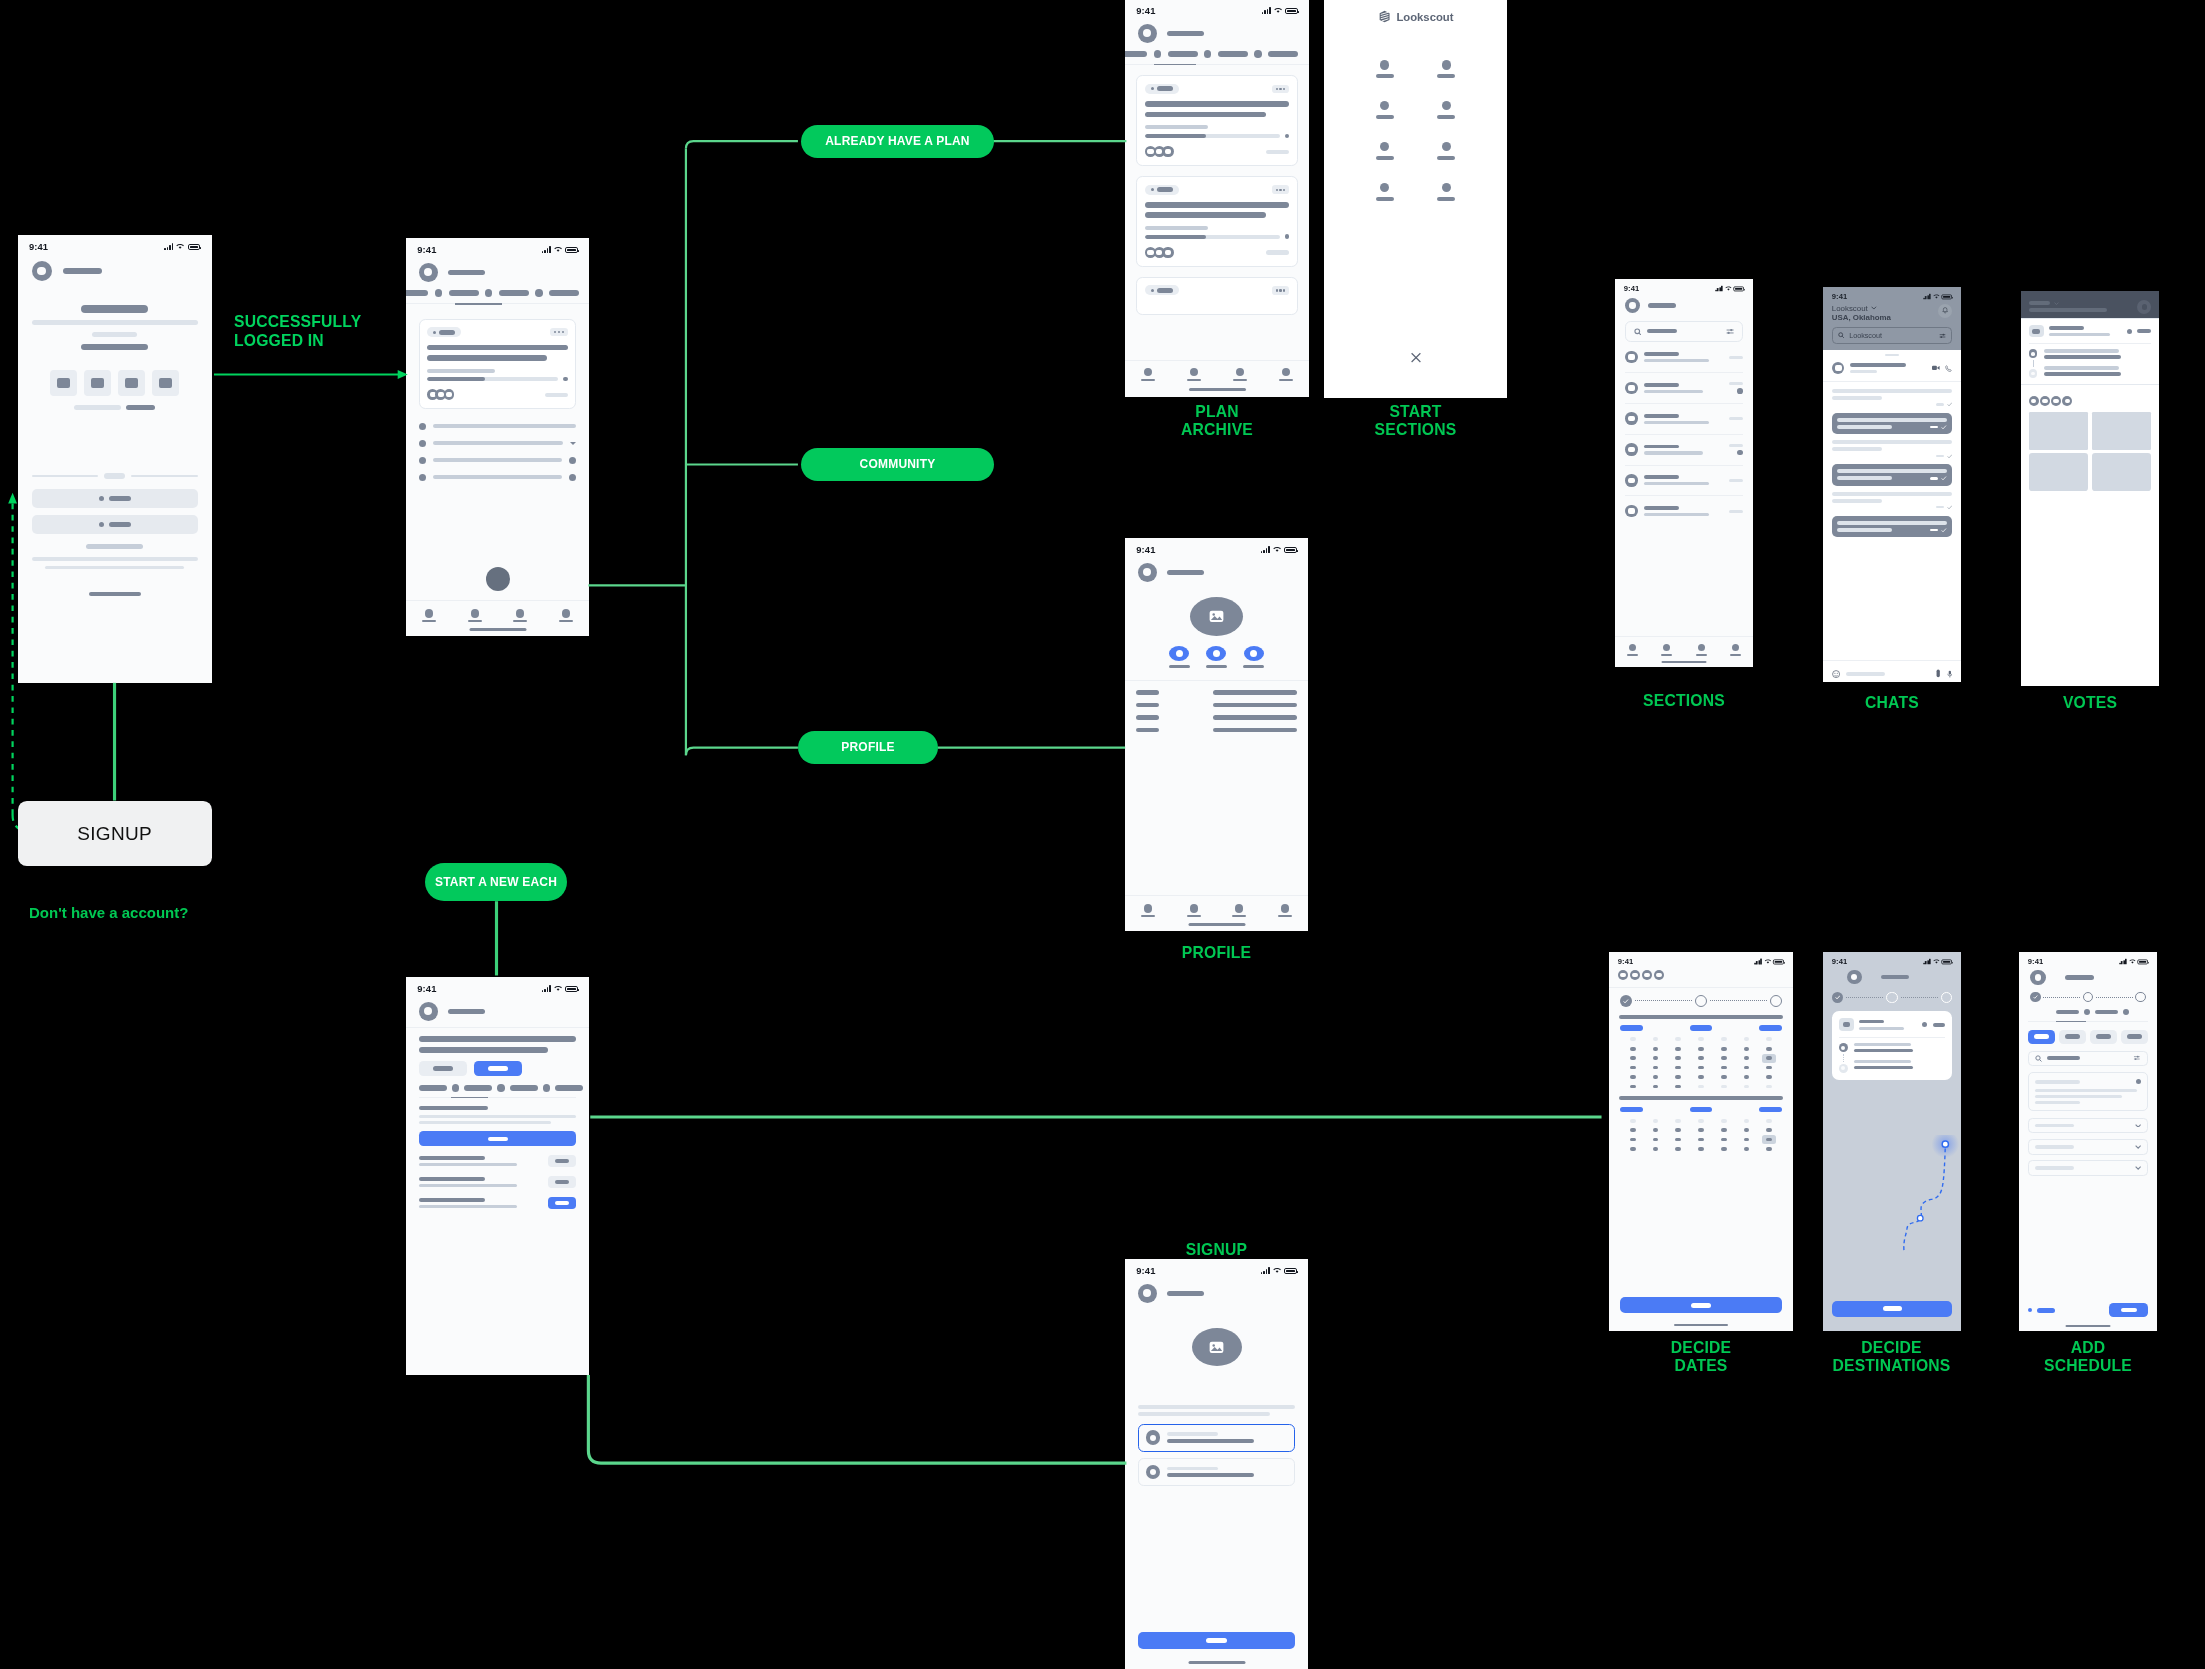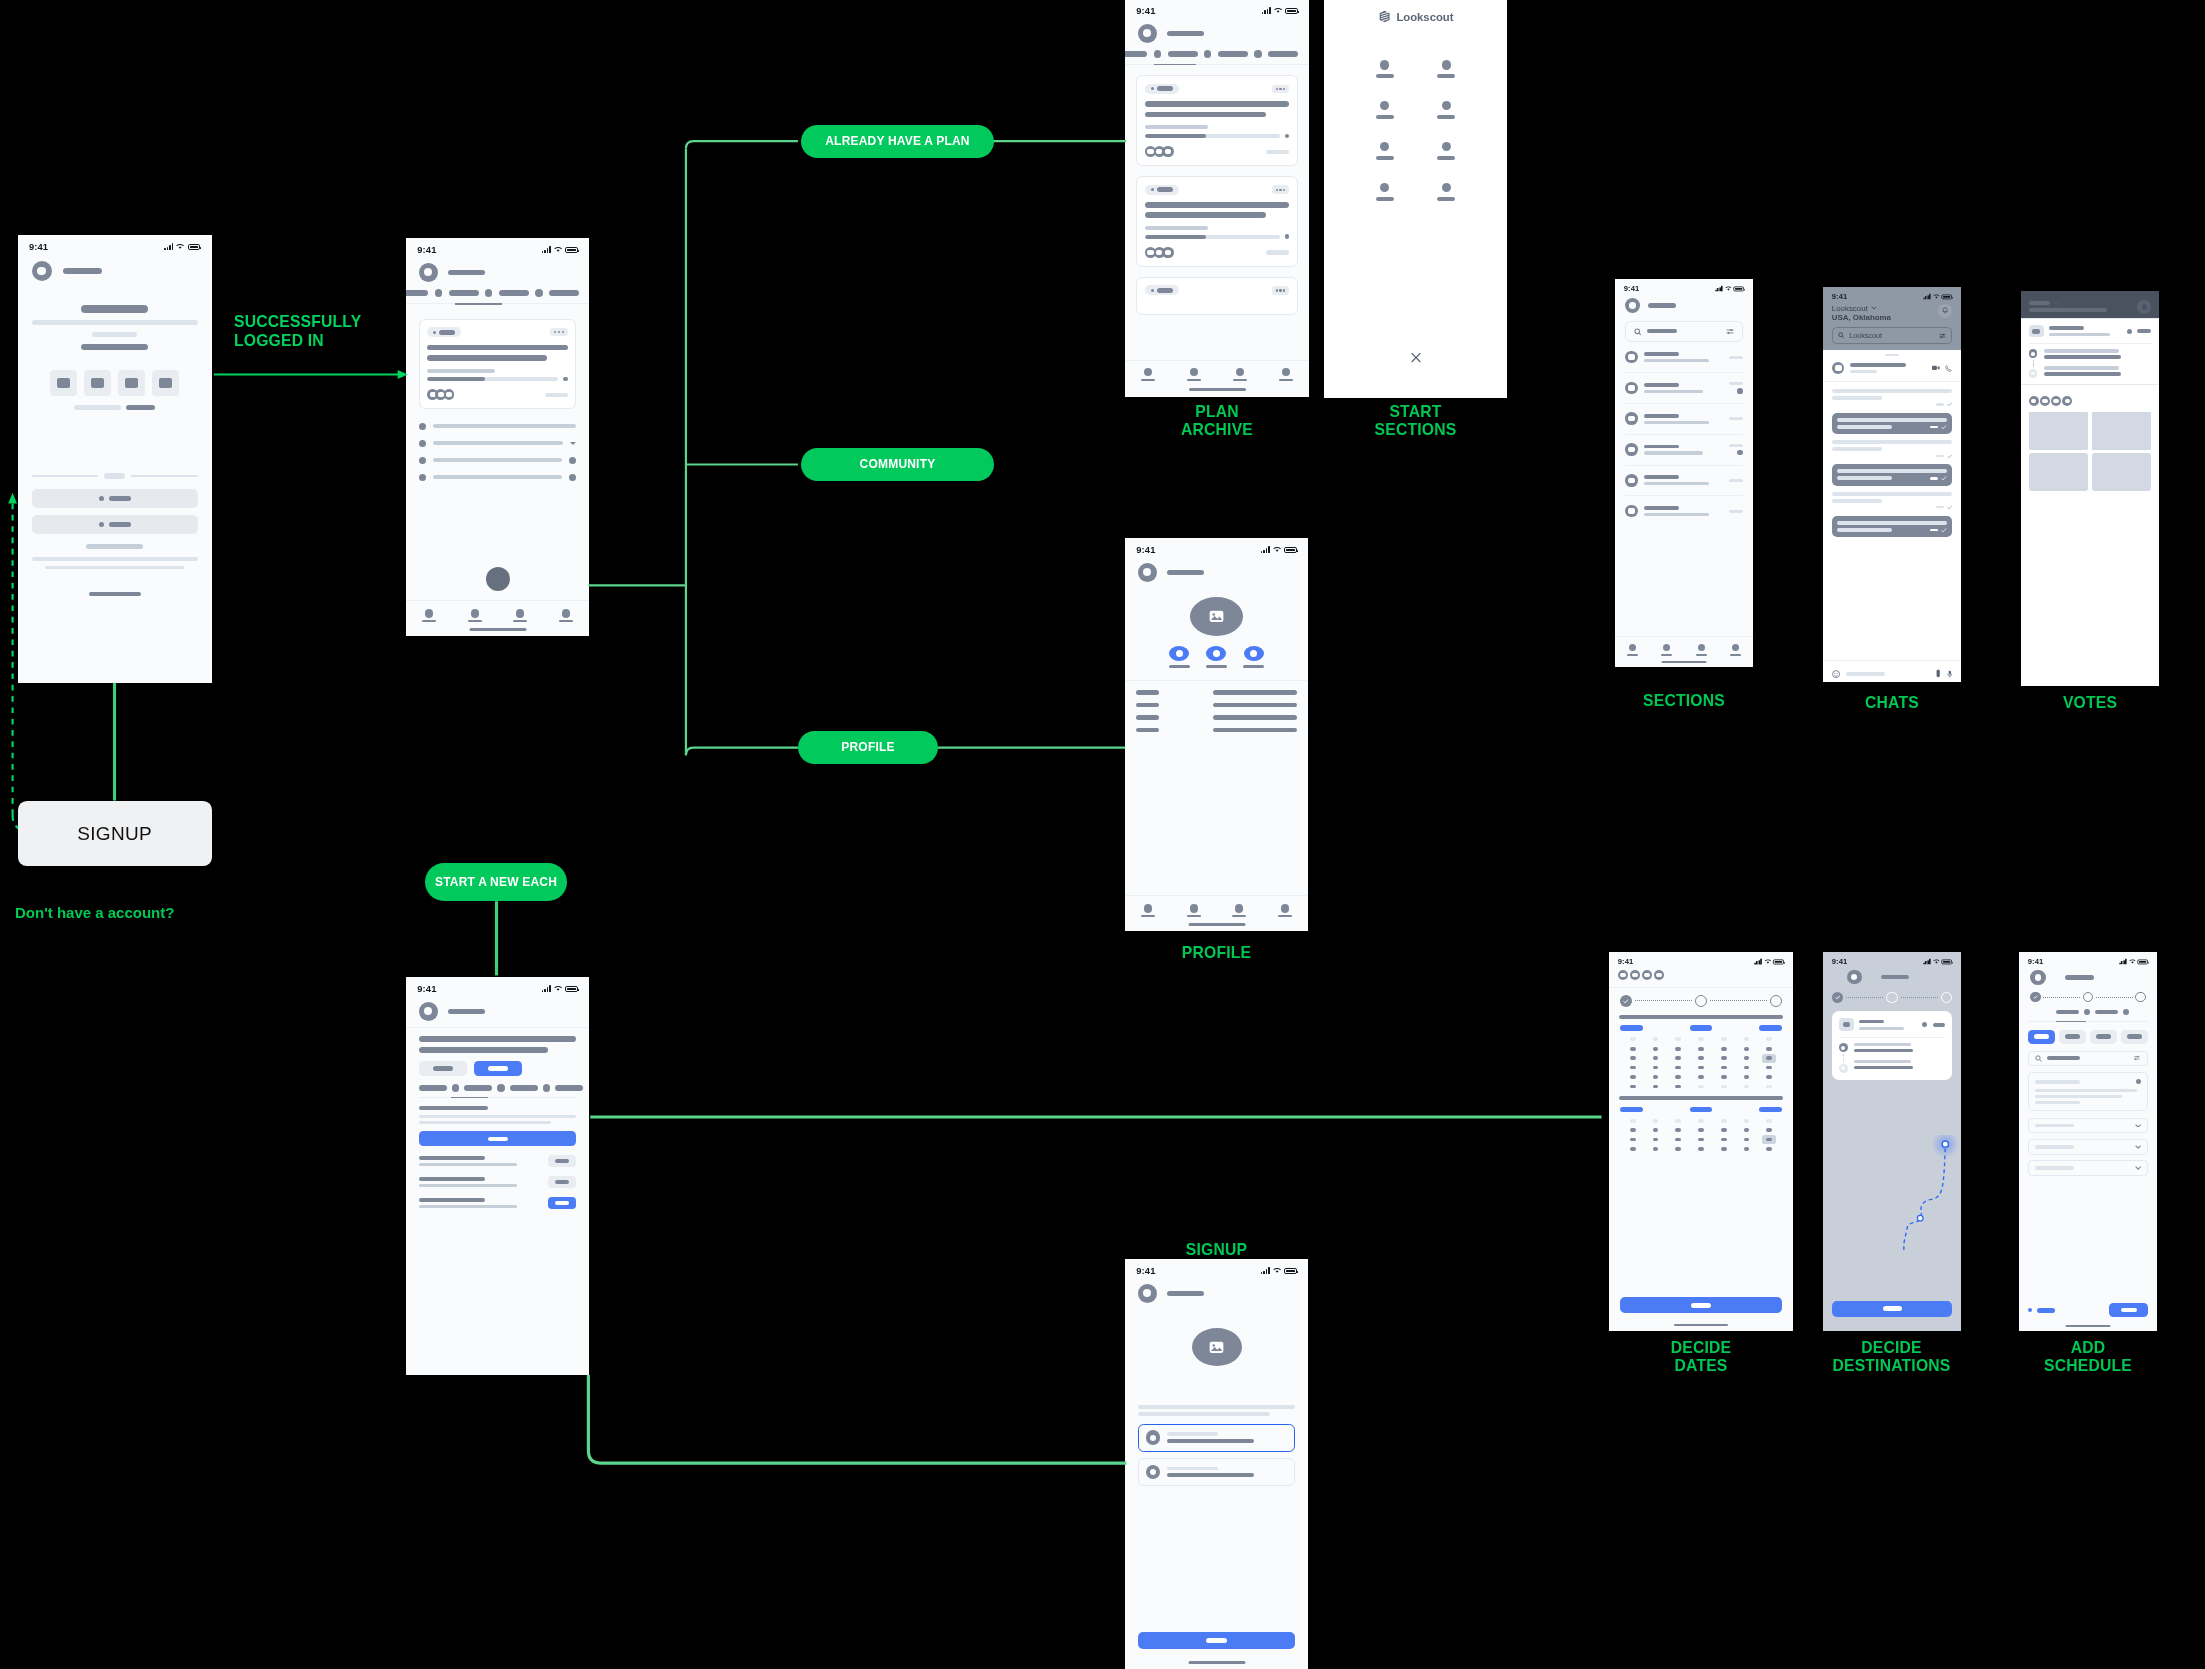--- a/index.html
+++ b/index.html
@@ -189,21 +189,21 @@
 </div>
 
 <div class="flowtext" data-name="flow-label-successfully-logged-in" style="left:234px; top:313px; width:157px;">
   <div data-name="flow-label-line1">SUCCESSFULLY</div>
   <div data-name="flow-label-line2">LOGGED IN</div>
 </div>
 
 <div class="greenbox" data-name="node-signup" style="left:17.6px; top:801px; width:194px; height:65px;">
   <span data-name="node-signup-label">SIGNUP</span>
 </div>
-<div class="hint" data-name="hint-dont-have-account" style="left:15px; top:904px;">Don't have a account?</div>
+<div class="hint" data-name="hint-dont-have-account" style="left:29px; top:904px;">Don't have a account?</div>
 
 <div class="phone" data-name="screen-home-feed" style="left:406px; top:238px; width:183px; height:398px;">
   <div class="statusbar" data-name="status-bar">
     <div class="st-time" data-name="status-time">9:41</div>
     <div class="st-icons" data-name="status-icons">
       <div class="sig" data-name="signal-icon">
           <i></i>
           <i></i>
           <i></i>
           <i></i>

